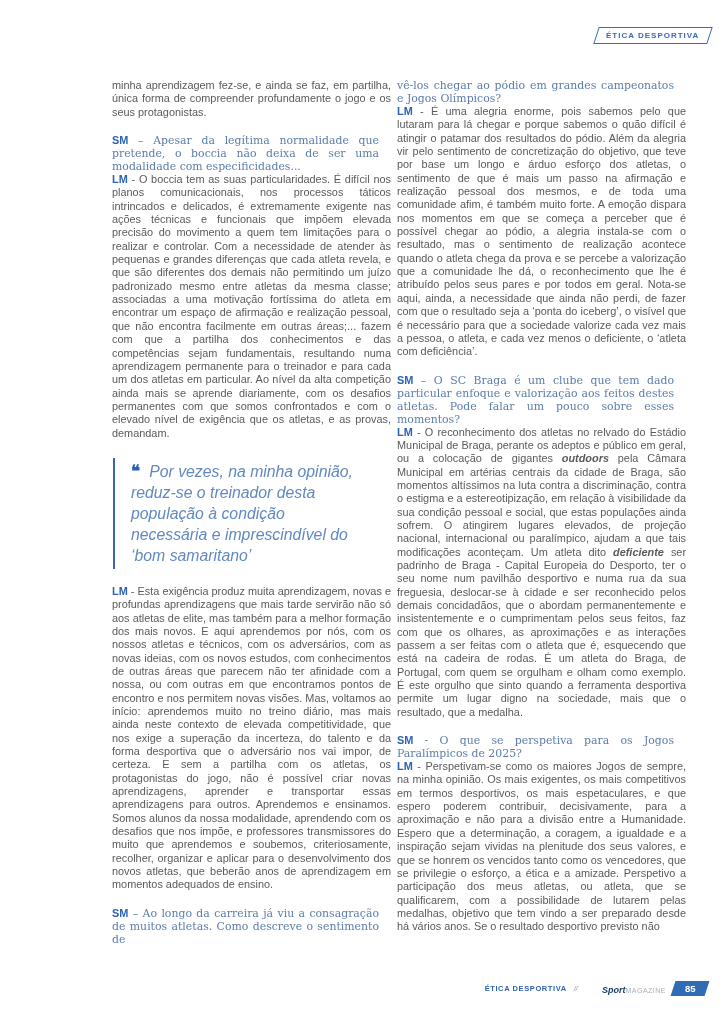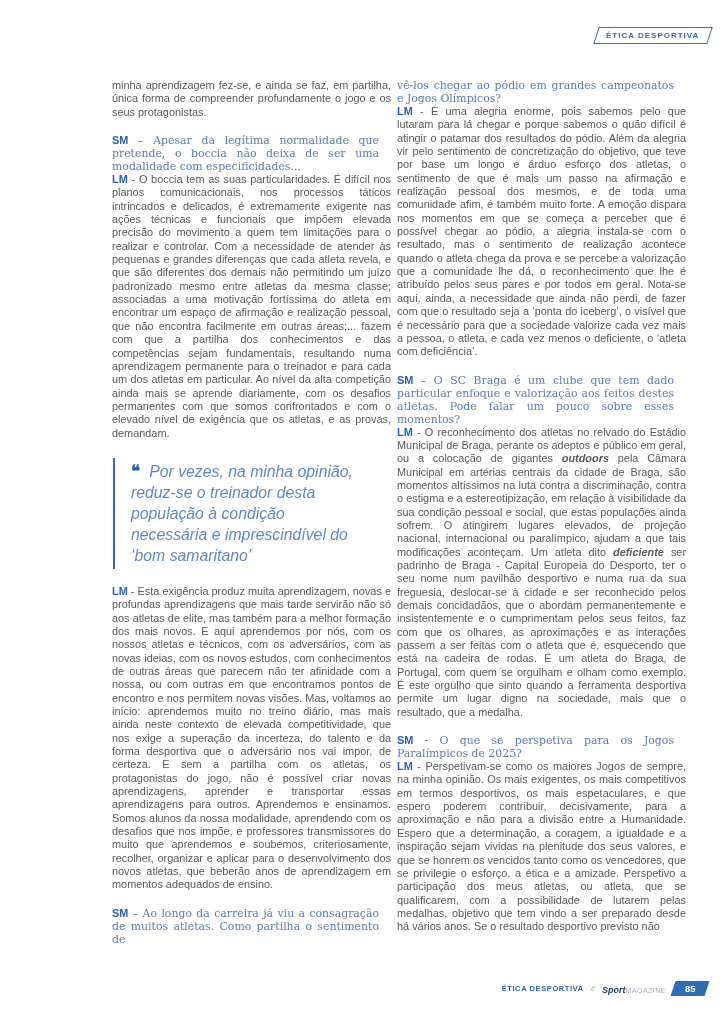--- a/index.html
+++ b/index.html
@@ -60,21 +60,21 @@
   }
 
   
   .footer {
     position:absolute; right:17px; bottom:26px;
     display:flex; align-items:center; gap:7px;
   }
   .f-section { font-size:7.5px; font-weight:bold; letter-spacing:0.6px; color:#2f63b0; }
   .f-sep { font-size:7.5px; font-style:italic; color:#8f9499; }
   .f-brand { white-space:nowrap; }
-  .f-brand-bold { font-size:9px; font-weight:bold; font-style:italic; color:#16395f; }
+  .f-brand-bold { font-size:9px; font-weight:bold; font-style:italic; color:#16395f;margin-left:17px; }
   .f-brand-light { font-size:7px; letter-spacing:0.5px; color:#a8aeb4; }
   .f-page {
     width:34px; height:15px; background:#2f6cb5;
     transform:skewX(-18deg);
     display:flex; align-items:center; justify-content:center;
   }
   .f-page .f-page-inner {
     transform:skewX(18deg);
     color:#ffffff; font-size:9.5px; font-weight:bold;
   }
@@ -93,21 +93,21 @@
 
     <p class="question"><span class="lbl">SM</span> <span class="dash">–</span> <span>Apesar da legítima normalidade que pretende, o boccia não deixa de ser uma modalidade com especificidades...</span></p>
 
     <p class="answer"><span class="lbl">LM</span> <span class="dash">-</span> <span>O boccia tem as suas particularidades. É difícil nos planos comunicacionais, nos processos táticos intrincados e delicados, é extremamente exigente nas ações técnicas e funcionais que impõem elevada precisão do movimento a quem tem limitações para o realizar e controlar. Com a necessidade de atender às pequenas e grandes diferenças que cada atleta revela, e que são diferentes dos demais não permitindo um juízo padronizado mesmo entre atletas da mesma classe; associadas a uma motivação fortíssima do atleta em encontrar um espaço de afirmação e realização pessoal, que não encontra facilmente em outras áreas;... fazem com que a partilha dos conhecimentos e das competências sejam fundamentais, resultando numa aprendizagem permanente para o treinador e para cada um dos atletas em particular. Ao nível da alta competição ainda mais se aprende diariamente, com os desafios permanentes com que somos confrontados e com o elevado nível de exigência que os atletas, e as provas, demandam.</span></p>
 
     <div class="pullquote"><span class="qicon">❝</span><span>Por vezes, na minha opinião, reduz-se o treinador desta população à condição necessária e imprescindível do ‘bom samaritano’</span></div>
 
 
     <p class="answer"><span class="lbl">LM</span> <span class="dash">-</span> <span>Esta exigência produz muita aprendizagem, novas e profundas aprendizagens que mais tarde servirão não só aos atletas de elite, mas também para a melhor formação dos mais novos. E aqui aprendemos por nós, com os nossos atletas e técnicos, com os adversários, com as novas ideias, com os novos estudos, com conhecimentos de outras áreas que parecem não ter afinidade com a nossa, ou com outras em que encontramos pontos de encontro e nos permitem novas visões. Mas, voltamos ao início: aprendemos muito no treino diário, mas mais ainda neste contexto de elevada competitividade, que nos exige a superação da incerteza, do talento e da forma desportiva que o adversário nos vai impor, de certeza. E sem a partilha com os atletas, os protagonistas do jogo, não é possível criar novas aprendizagens, aprender e transportar essas aprendizagens para outros. Aprendemos e ensinamos. Somos alunos da nossa modalidade, aprendendo com os desafios que nos impõe, e professores transmissores do muito que aprendemos e soubemos, criteriosamente, recolher, organizar e aplicar para o desenvolvimento dos novos atletas, que beberão anos de aprendizagem em momentos adequados de ensino.</span></p>
 
-    <p class="question"><span class="lbl">SM</span> <span class="dash">–</span> <span>Ao longo da carreira já viu a consagração de muitos atletas. Como partilha o sentimento de</span></p>
+    <p class="question"><span class="lbl">SM</span> <span class="dash">–</span> <span>Ao longo da carreira já viu a consagração de muitos atletas. Como descreve o sentimento de</span></p>
   </div>
 
   <div class="col col-right">
     <p class="question">vê-los chegar ao pódio em grandes campeonatos e Jogos Olímpicos?</p>
 
     <p class="answer"><span class="lbl">LM</span> <span class="dash">-</span> <span>É uma alegria enorme, pois sabemos pelo que lutaram para lá chegar e porque sabemos o quão difícil é atingir o patamar dos resultados do pódio. Além da alegria vir pelo sentimento de concretização do objetivo, que teve por base um longo e árduo esforço dos atletas, o sentimento de que é mais um passo na afirmação e realização pessoal dos mesmos, e de toda uma comunidade afim, é também muito forte. A emoção dispara nos momentos em que se começa a perceber que é possível chegar ao pódio, a alegria instala-se com o resultado, mas o sentimento de realização acontece quando o atleta chega da prova e se percebe a valorização que a comunidade lhe dá, o reconhecimento que lhe é atribuído pelos seus pares e por todos em geral. Nota-se aqui, ainda, a necessidade que ainda não perdi, de fazer com que o resultado seja a ‘ponta do iceberg’, o visível que é necessário para que a sociedade valorize cada vez mais a pessoa, o atleta, e cada vez menos o deficiente, o ‘atleta com deficiência’.</span></p>
 
     <p class="question"><span class="lbl">SM</span> <span class="dash">–</span> <span>O SC Braga é um clube que tem dado particular enfoque e valorização aos feitos destes atletas. Pode falar um pouco sobre esses momentos?</span></p>
 
     <p class="answer"><span class="lbl">LM</span> <span class="dash">-</span> <span>O reconhecimento dos atletas no relvado do Estádio Municipal de Braga, perante os adeptos e público em geral, ou a colocação de gigantes </span><span class="emph">outdoors</span><span> pela Câmara Municipal em artérias centrais da cidade de Braga, são momentos altíssimos na luta contra a discriminação, contra o estigma e a estereotipização, em relação à visibilidade da sua condição pessoal e social, que estas populações ainda sofrem. O atingirem lugares elevados, de projeção nacional, internacional ou paralímpico, ajudam a que tais modificações aconteçam. Um atleta dito </span><span class="emph">deficiente</span><span> ser padrinho de Braga - Capital Europeia do Desporto, ter o seu nome num pavilhão desportivo e numa rua da sua freguesia, deslocar-se à cidade e ser reconhecido pelos demais concidadãos, que o abordam permanentemente e insistentemente e o cumprimentam pelos seus feitos, faz com que os olhares, as aproximações e as interações passem a ser feitas com o atleta que é, esquecendo que está na cadeira de rodas. É um atleta do Braga, de Portugal, com quem se orgulham e olham como exemplo. É este orgulho que sinto quando a ferramenta desportiva permite um lugar digno na sociedade, mais que o resultado, que a medalha.</span></p>

